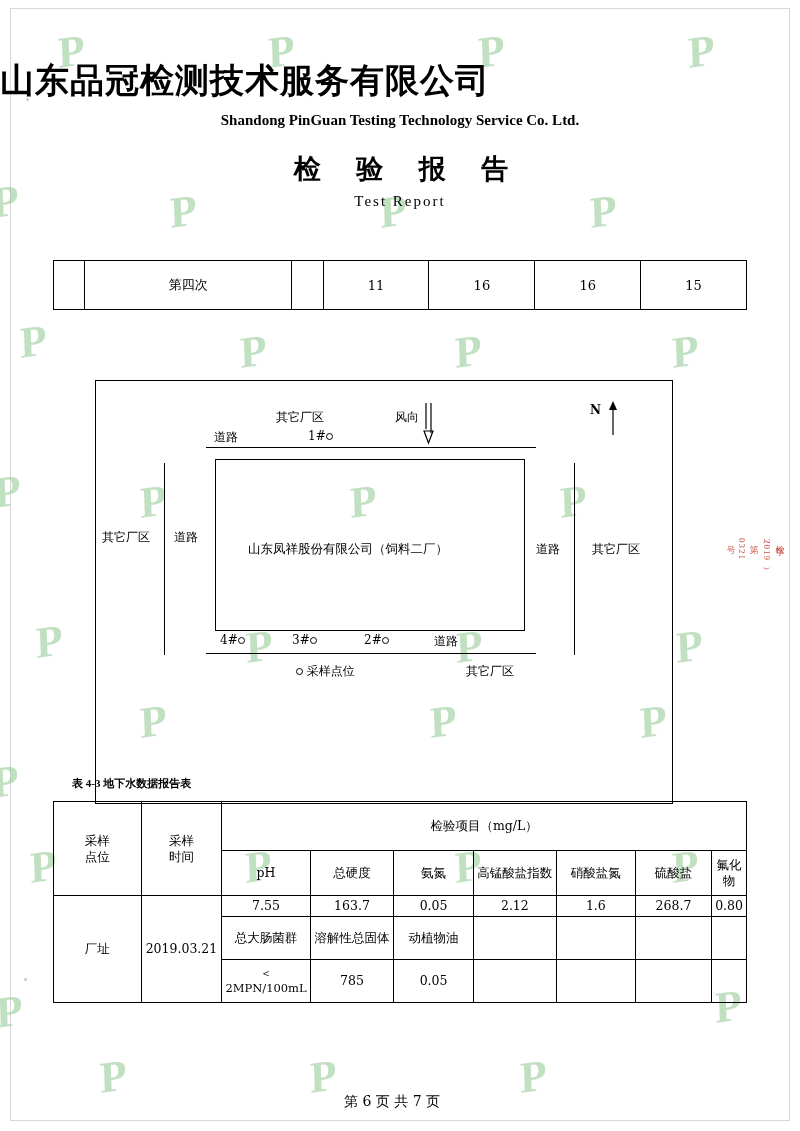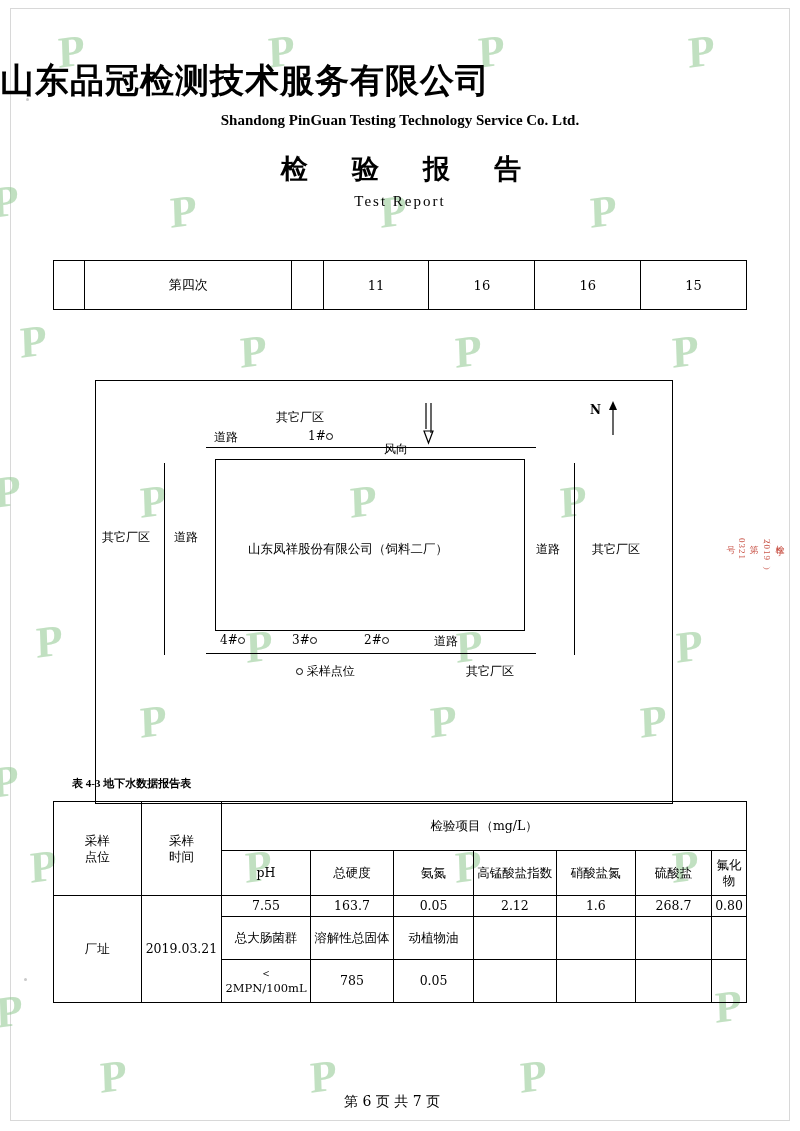--- a/index.html
+++ b/index.html
@@ -71,21 +71,21 @@
     font-weight: bold;
     margin: 8px 0 0 0;
     font-family: "Liberation Serif", serif;
   }
   .report-cn {
     text-align: center;
     font-size: 27px;
     font-weight: bold;
     letter-spacing: 14px;
     margin: 22px 0 0 16px;
-    font-family: Liberation Mono, monospace;
+    font-family: Liberation Sans, sans-serif;
   }
   .report-en {
     text-align: center;
     font-size: 15px;
     margin: 6px 0 0 0;
     letter-spacing: 2px;
     font-family: "Liberation Serif", serif;
   }
 
   
@@ -259,21 +259,21 @@
         <td>15</td>
       </tr>
     </tbody>
       </table>
 
     <div id="diagram">
 
       <div class="inner-rect"></div>
 
       <div class="lbl" style="left:180px; top:28px;">其它厂区</div>
-      <div class="lbl" style="left:288px; top:28px;margin-top:32px;">风向</div>
+      <div class="lbl" style="left:299px; top:28px;">风向</div>
 
       <svg style="position:absolute; left:325px; top:22px;" width="20" height="42">
         <line x1="10" y1="0" x2="10" y2="30" stroke="#000" stroke-width="1.2"></line>
         <line x1="5" y1="0" x2="5" y2="26" stroke="#000" stroke-width="1.2"></line>
         <polygon points="3,28 12,28 7.5,40" fill="none" stroke="#000" stroke-width="1.2"></polygon>
       </svg>
 
       <div class="lbl" style="left:494px; top:22px; font-weight:bold;">N</div>
       <svg style="position:absolute; left:511px; top:20px;" width="12" height="34">
         <line x1="6" y1="34" x2="6" y2="4" stroke="#000" stroke-width="1.2"></line>

